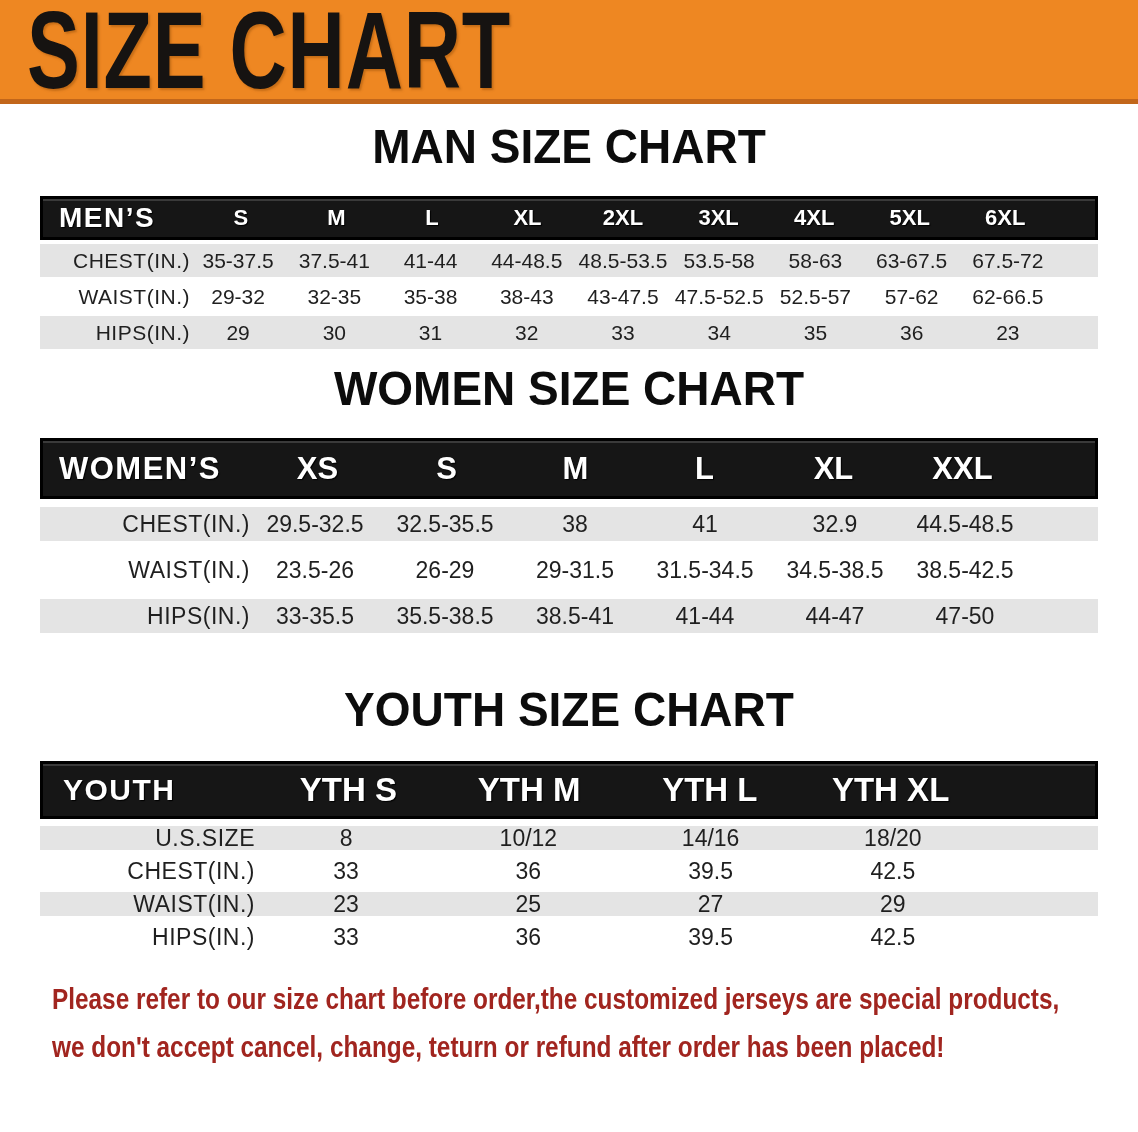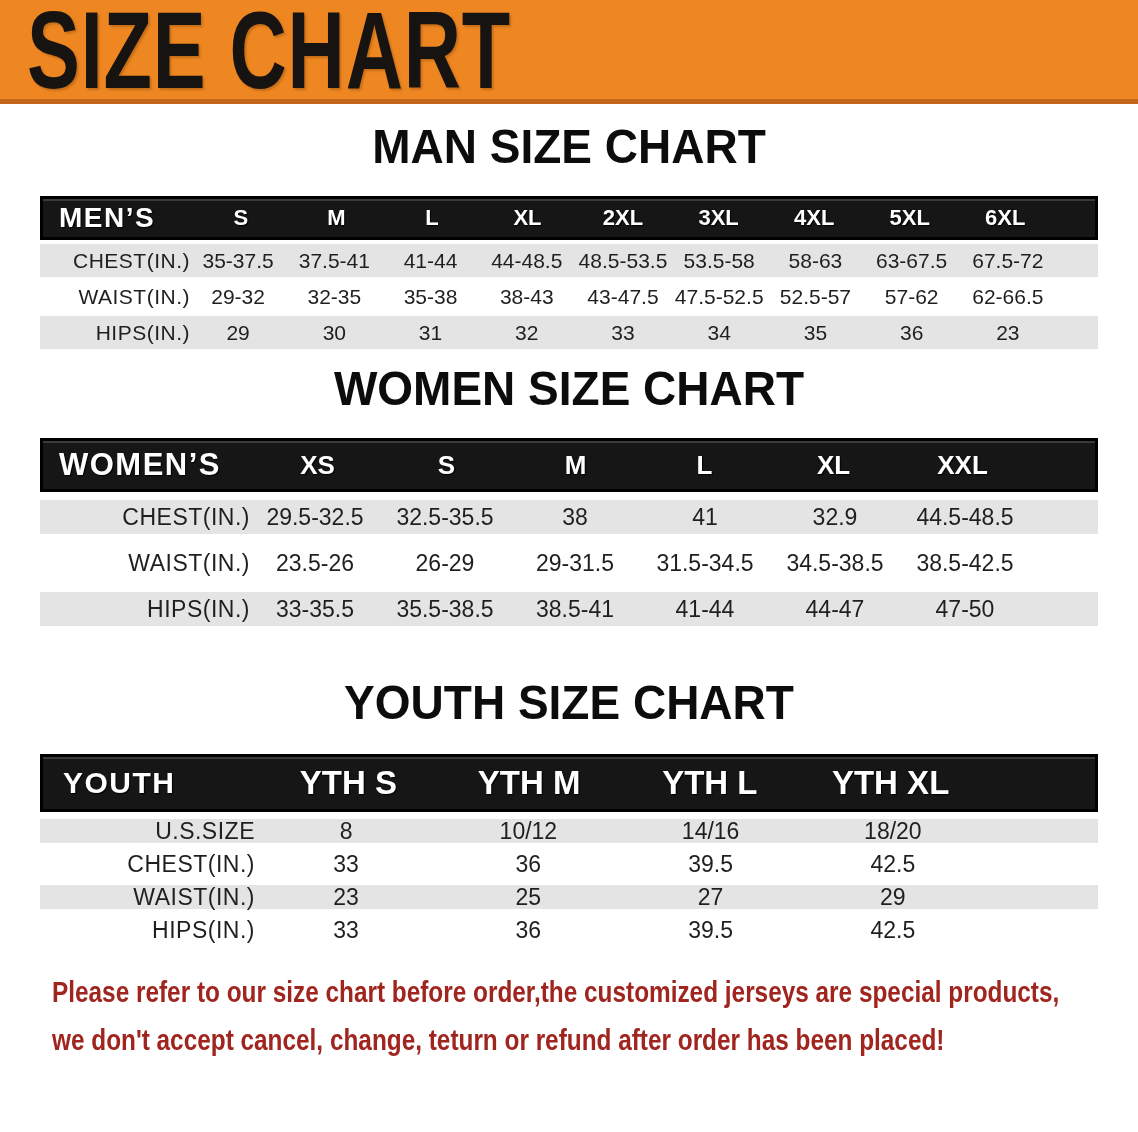--- a/index.html
+++ b/index.html
@@ -99,23 +99,23 @@
   
   .section-men .table-header { height: 44px; }
   .section-men .header-label-cell { font-size: 28px; }
   .section-men .header-col-cell { font-size: 22px; }
   .section-men .label-w { width: 150px; }
   .section-men .spacer { width: 42px; }
   .section-men .table-rows { margin-top: 4px; }
   .section-men .data-row { height: 33px; margin-bottom: 3px; font-size: 21px; }
 
   
-  .section-women .table-header { height: 54px; }
+  .section-women .table-header { height: 61px; }
   .section-women .header-label-cell { font-size: 31px; }
-  .section-women .header-col-cell { font-size: 26px; }
+  .section-women .header-col-cell { font-size: 31px; }
   .section-women .label-w { width: 210px; }
   .section-women .spacer { width: 68px; }
   .section-women .table-rows { margin-top: 8px; }
   .section-women .data-row { height: 34px; margin-bottom: 12px; font-size: 23px; }
 
   
   .section-youth .table-header { height: 58px; }
   .section-youth .header-label-cell { font-size: 30px; }
   .section-youth .header-col-cell { font-size: 33px; }
   .section-youth .label-w { width: 215px; padding-left: 20px; }

